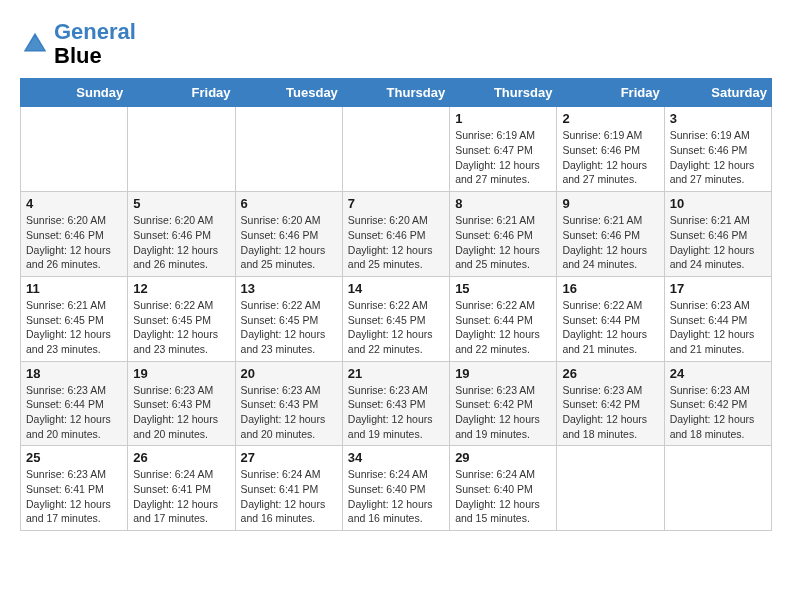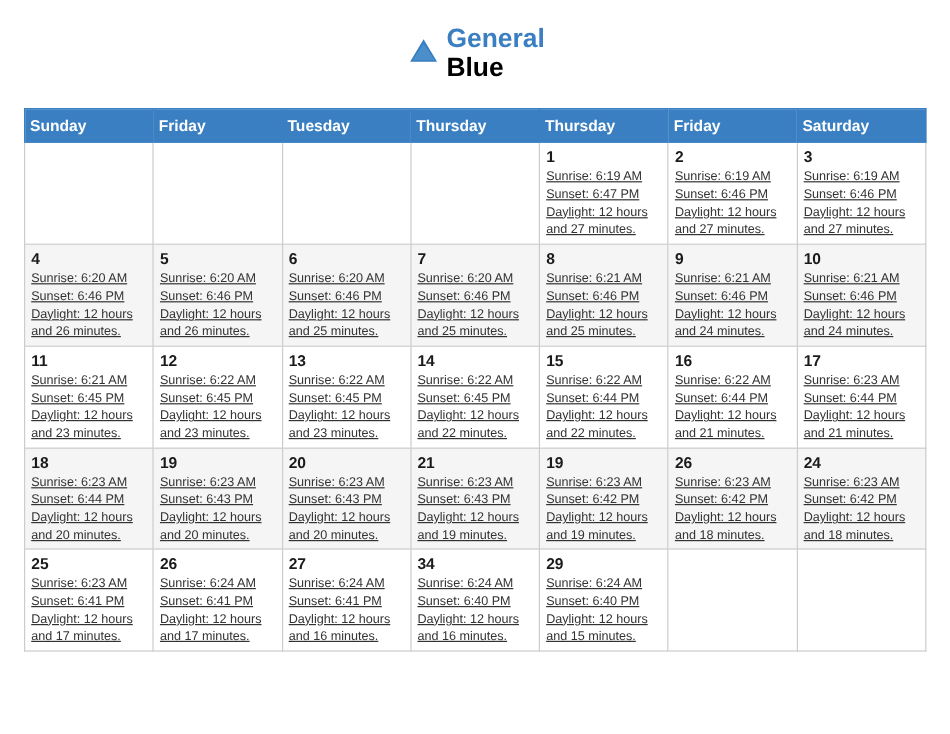--- a/index.html
+++ b/index.html
@@ -5,23 +5,23 @@
     * { box-sizing: border-box; margin: 0; padding: 0; }
     body {
       font-family: Arial, sans-serif;
       background: #fff;
       width: 792px;
       min-height: 612px;
       padding: 20px;
     }
     .header {
       display: flex;
-      justify-content: center;
+      justify-content: flex-start;
       align-items: flex-start;
-      margin-bottom: 22px;
+      margin-bottom: 10px;
     }
     .logo {
       display: flex;
       align-items: center;
     }
     .logo-text {
       font-size: 22px;
       font-weight: bold;
       color: #1a1a1a;
       line-height: 1.1;
@@ -48,21 +48,21 @@
     }
     .calendar {
       width: 100%;
       border-collapse: collapse;
       font-size: 11px;
     }
     .calendar th {
       background-color: #3a7fc1;
       color: #fff;
       padding: 6px 4px;
-      text-align: left;
+      text-align: right;
       font-size: 13px;
       font-weight: bold;
       border: 1px solid #3a7fc1;
     }
     .calendar td {
       vertical-align: top;
       border: 1px solid #ccc;
       padding: 4px 5px;
       width: calc(100% / 7);
       min-height: 80px;
@@ -74,21 +74,20 @@
     .day-number {
       font-size: 13px;
       font-weight: bold;
       color: #1a1a1a;
       margin-bottom: 2px;
     }
     .day-info {
       color: #333;
       font-size: 10.5px;
       line-height: 1.4;
-      text-decoration: underline;
     }
     .empty-cell {
       background: #fff !important;
     }
   </style>
 </head>
 <body>
 
 <div class="header">
   <div class="logo">

